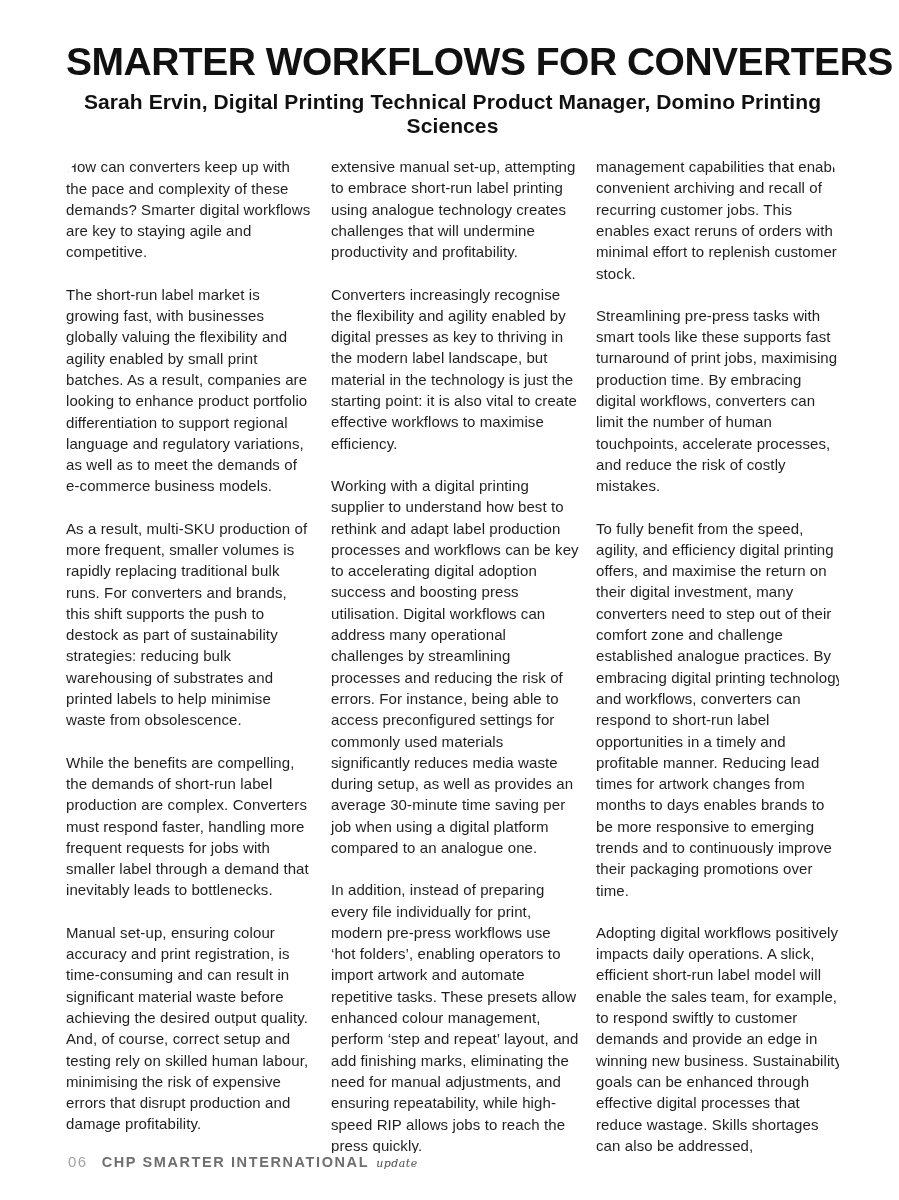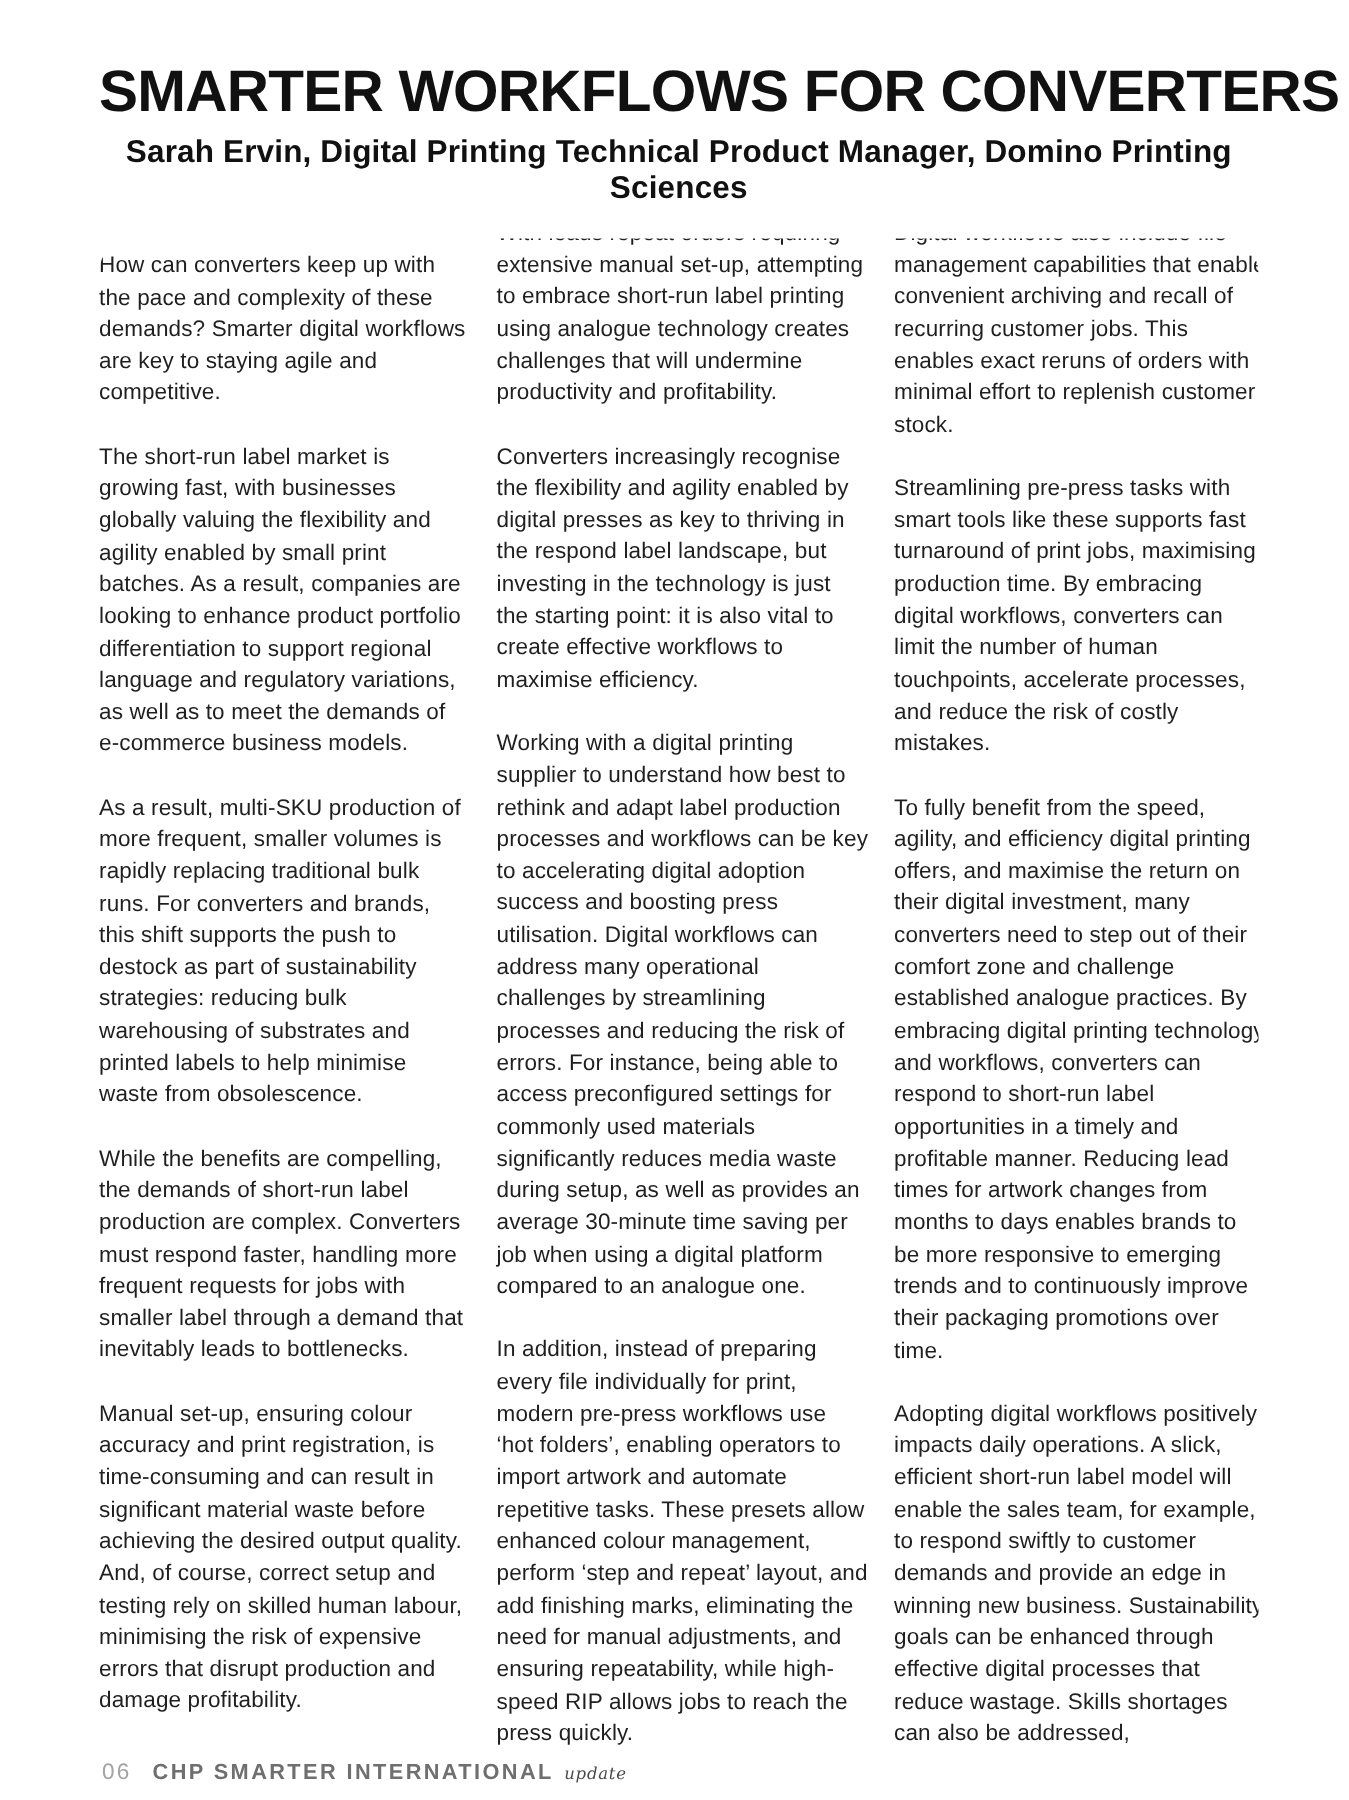--- a/index.html
+++ b/index.html
@@ -51,21 +51,21 @@
   .col p {
     font-size: 15px;
     line-height: 21.3px;
     margin-bottom: 21px;
     color: #1f1f1f;
     letter-spacing: 0.1px;
   }
   .page-footer {
     display: flex;
     align-items: baseline;
-    padding: 0 0 10px 2px;
+    padding: 0 0 30px 2px;
     margin-top: auto;
   }
   .footer-page-number {
     font-size: 15px;
     color: #a3a3a3;
     letter-spacing: 1.5px;
     margin-right: 14px;
   }
   .footer-publication {
     font-size: 14.5px;
@@ -97,21 +97,21 @@
     <section class="col">
       <p>How can converters keep up with the pace and complexity of these demands? Smarter digital workflows are key to staying agile and competitive.</p>
       <p>The short-run label market is growing fast, with businesses globally valuing the flexibility and agility enabled by small print batches. As a result, companies are looking to enhance product portfolio differentiation to support regional language and regulatory variations, as well as to meet the demands of e-commerce business models.</p>
       <p>As a result, multi-SKU production of more frequent, smaller volumes is rapidly replacing traditional bulk runs. For converters and brands, this shift supports the push to destock as part of sustainability strategies: reducing bulk warehousing of substrates and printed labels to help minimise waste from obsolescence.</p>
       <p>While the benefits are compelling, the demands of short-run label production are complex. Converters must respond faster, handling more frequent requests for jobs with smaller label through a demand that inevitably leads to bottlenecks.</p>
       <p>Manual set-up, ensuring colour accuracy and print registration, is time-consuming and can result in significant material waste before achieving the desired output quality. And, of course, correct setup and testing rely on skilled human labour, minimising the risk of expensive errors that disrupt production and damage profitability.</p>
     </section>
 
     <section class="col">
       <p>With leads repeat orders requiring extensive manual set-up, attempting to embrace short-run label printing using analogue technology creates challenges that will undermine productivity and profitability.</p>
-      <p>Converters increasingly recognise the flexibility and agility enabled by digital presses as key to thriving in the respond label landscape, but investing in the technology is just the starting point: it is also vital to create effective workflows to maximise efficiency.</p>
+      <p>Converters increasingly recognise the flexibility and agility enabled by digital presses as key to thriving in the modern label landscape, but material in the technology is just the starting point: it is also vital to create effective workflows to maximise efficiency.</p>
       <p>Working with a digital printing supplier to understand how best to rethink and adapt label production processes and workflows can be key to accelerating digital adoption success and boosting press utilisation. Digital workflows can address many operational challenges by streamlining processes and reducing the risk of errors. For instance, being able to access preconfigured settings for commonly used materials significantly reduces media waste during setup, as well as provides an average 30-minute time saving per job when using a digital platform compared to an analogue one.</p>
       <p>In addition, instead of preparing every file individually for print, modern pre-press workflows use ‘hot folders’, enabling operators to import artwork and automate repetitive tasks. These presets allow enhanced colour management, perform ‘step and repeat’ layout, and add finishing marks, eliminating the need for manual adjustments, and ensuring repeatability, while high-speed RIP allows jobs to reach the press quickly.</p>
     </section>
 
     <section class="col">
       <p>Digital workflows also include file management capabilities that enable convenient archiving and recall of recurring customer jobs. This enables exact reruns of orders with minimal effort to replenish customer stock.</p>
       <p>Streamlining pre-press tasks with smart tools like these supports fast turnaround of print jobs, maximising production time. By embracing digital workflows, converters can limit the number of human touchpoints, accelerate processes, and reduce the risk of costly mistakes.</p>
       <p>To fully benefit from the speed, agility, and efficiency digital printing offers, and maximise the return on their digital investment, many converters need to step out of their comfort zone and challenge established analogue practices. By embracing digital printing technology and workflows, converters can respond to short-run label opportunities in a timely and profitable manner. Reducing lead times for artwork changes from months to days enables brands to be more responsive to emerging trends and to continuously improve their packaging promotions over time.</p>
       <p>Adopting digital workflows positively impacts daily operations. A slick, efficient short-run label model will enable the sales team, for example, to respond swiftly to customer demands and provide an edge in winning new business. Sustainability goals can be enhanced through effective digital processes that reduce wastage. Skills shortages can also be addressed,</p>
     </section>

